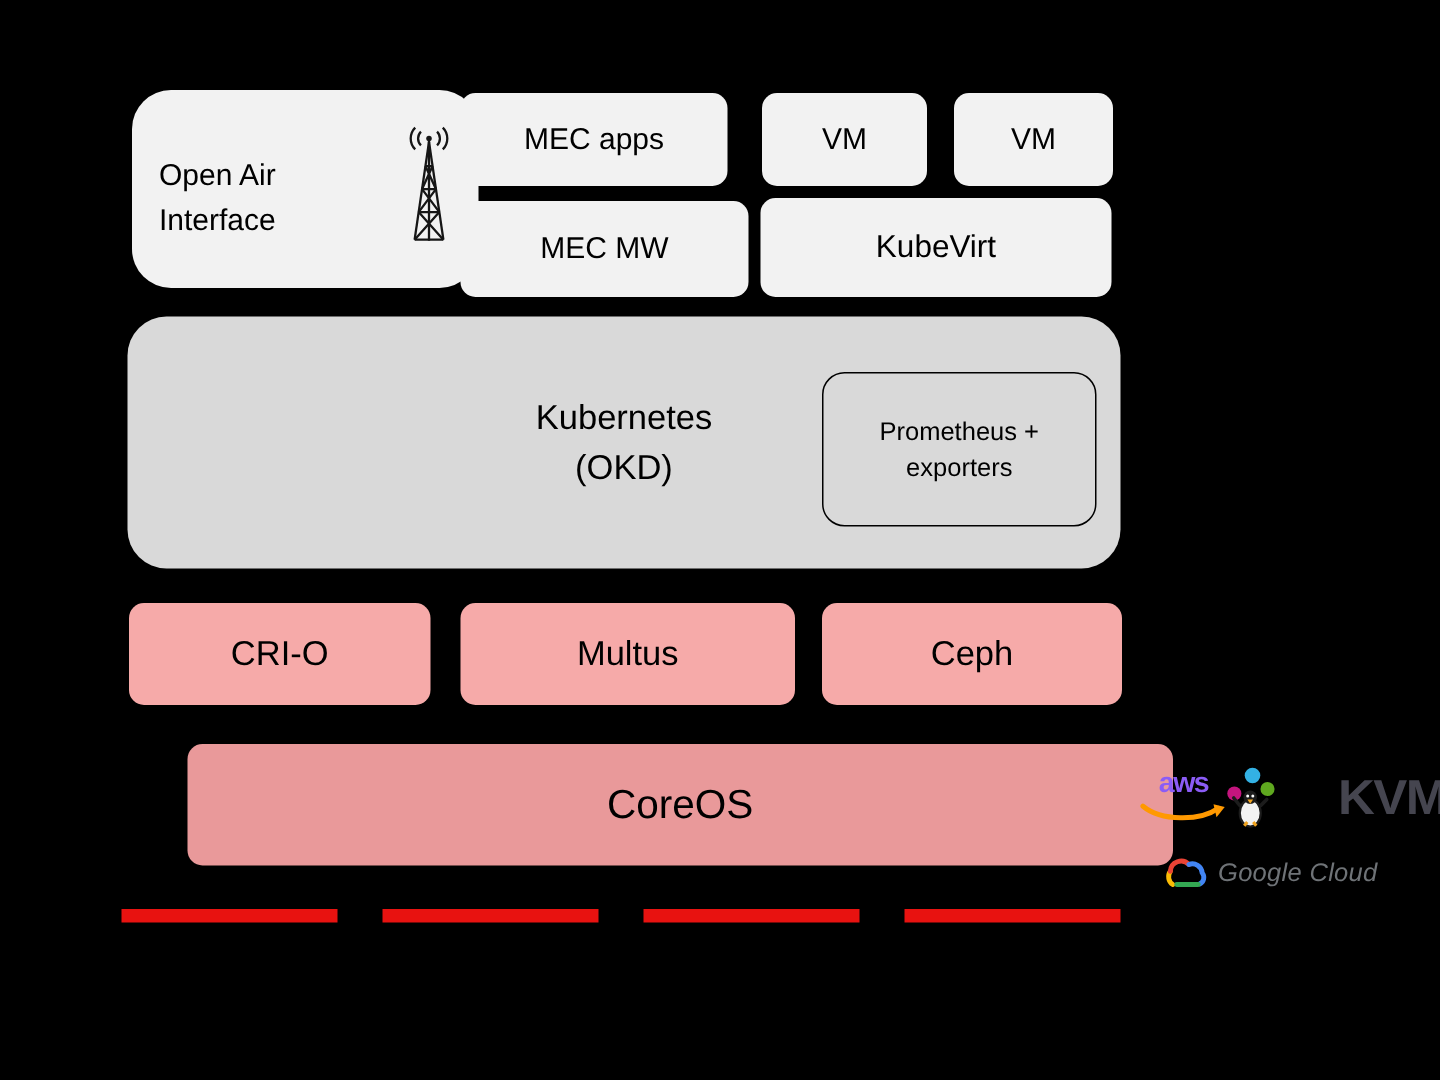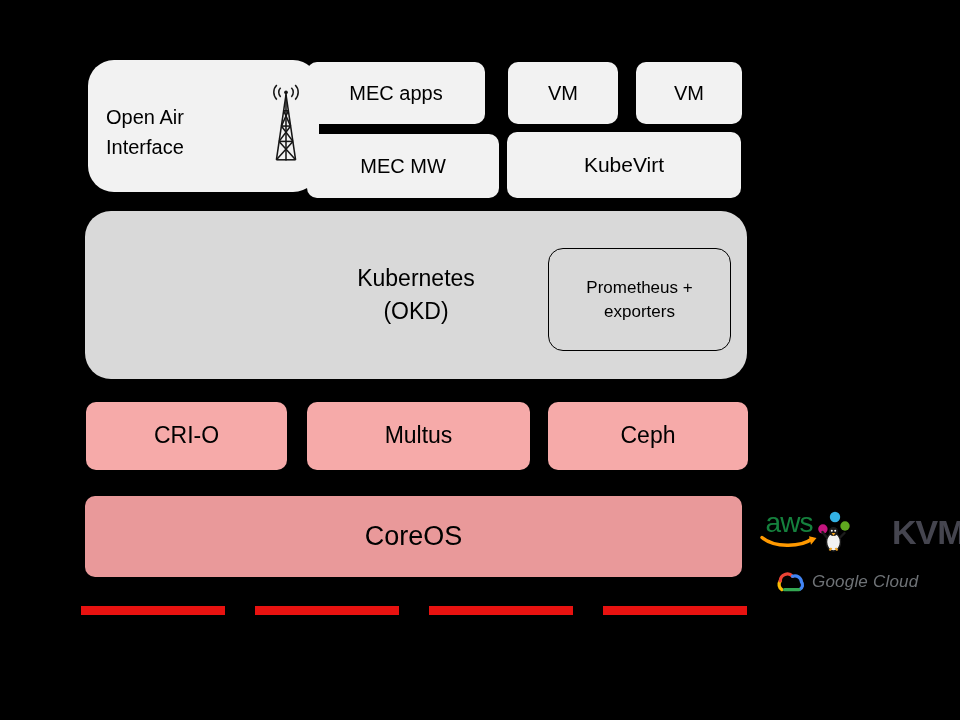--- a/index.html
+++ b/index.html
@@ -6,21 +6,21 @@
   .stage{
     position:relative;width:960px;height:720px;background:#000;overflow:hidden;
     font-family:"Liberation Sans", sans-serif;color:#000;
   }
   .node{
     position:absolute;display:flex;align-items:center;justify-content:center;
     text-align:center;white-space:pre-line;border-radius:10px;line-height:1.3;
   }
   .light{background:#f2f2f2;}
   .pink{background:#f6aaa9;}
-  .rose{background:#e9999a;}
+  .rose{background:#e9999a;margin-left:40px;}
 
   
   .openair{left:88px;top:60px;width:192px;height:132px;border-radius:26px;background:#f2f2f2;display:block;padding-left:39px;}
   .oai-label{position:absolute;left:18px;top:42px;font-size:20px;line-height:30px;text-align:left;white-space:pre-line;}
   .tower{position:absolute;right:10px;top:20px;}
 
   
   .mec-apps{left:307px;top:62px;width:178px;height:62px;font-size:20px;text-align:right;}
   .vm-1{left:508px;top:62px;width:110px;height:62px;font-size:20px;}
   .vm-2{left:636px;top:62px;width:106px;height:62px;font-size:20px;}
@@ -43,21 +43,21 @@
 
   
   .coreos{left:85px;top:496px;width:657px;height:81px;font-size:27px;}
 
   
   .dashes{position:absolute;left:81px;top:606px;width:666px;height:9px;display:flex;justify-content:space-between;}
   .dash{width:144px;height:9px;background:#e81210;}
 
   
   .aws{position:absolute;left:760px;top:511px;display:flex;flex-direction:column;align-items:center;width:58px;}
-  .aws-text{font-size:28px;font-weight:400;letter-spacing:-1px;color:#15803d;line-height:24px;}
+  .aws-text{font-size:19px;font-weight:700;letter-spacing:-1px;color:#8b5cf6;line-height:24px;}
   .kvm{position:absolute;left:818px;top:508px;display:flex;align-items:center;height:48px;gap:46px;}
   .kvm-text{font-size:34px;font-weight:800;letter-spacing:-1px;color:#45454f;margin-left:-4px;transform:scaleY(.96);}
   .gcp{position:absolute;left:776px;top:569px;display:flex;align-items:center;gap:6px;height:26px;font-style:italic;}
   .gcp-text{font-size:17px;font-weight:500;color:#6f7377;letter-spacing:.2px;}
 </style>
 </head>
 <body>
 
 <div class="stage">
 

